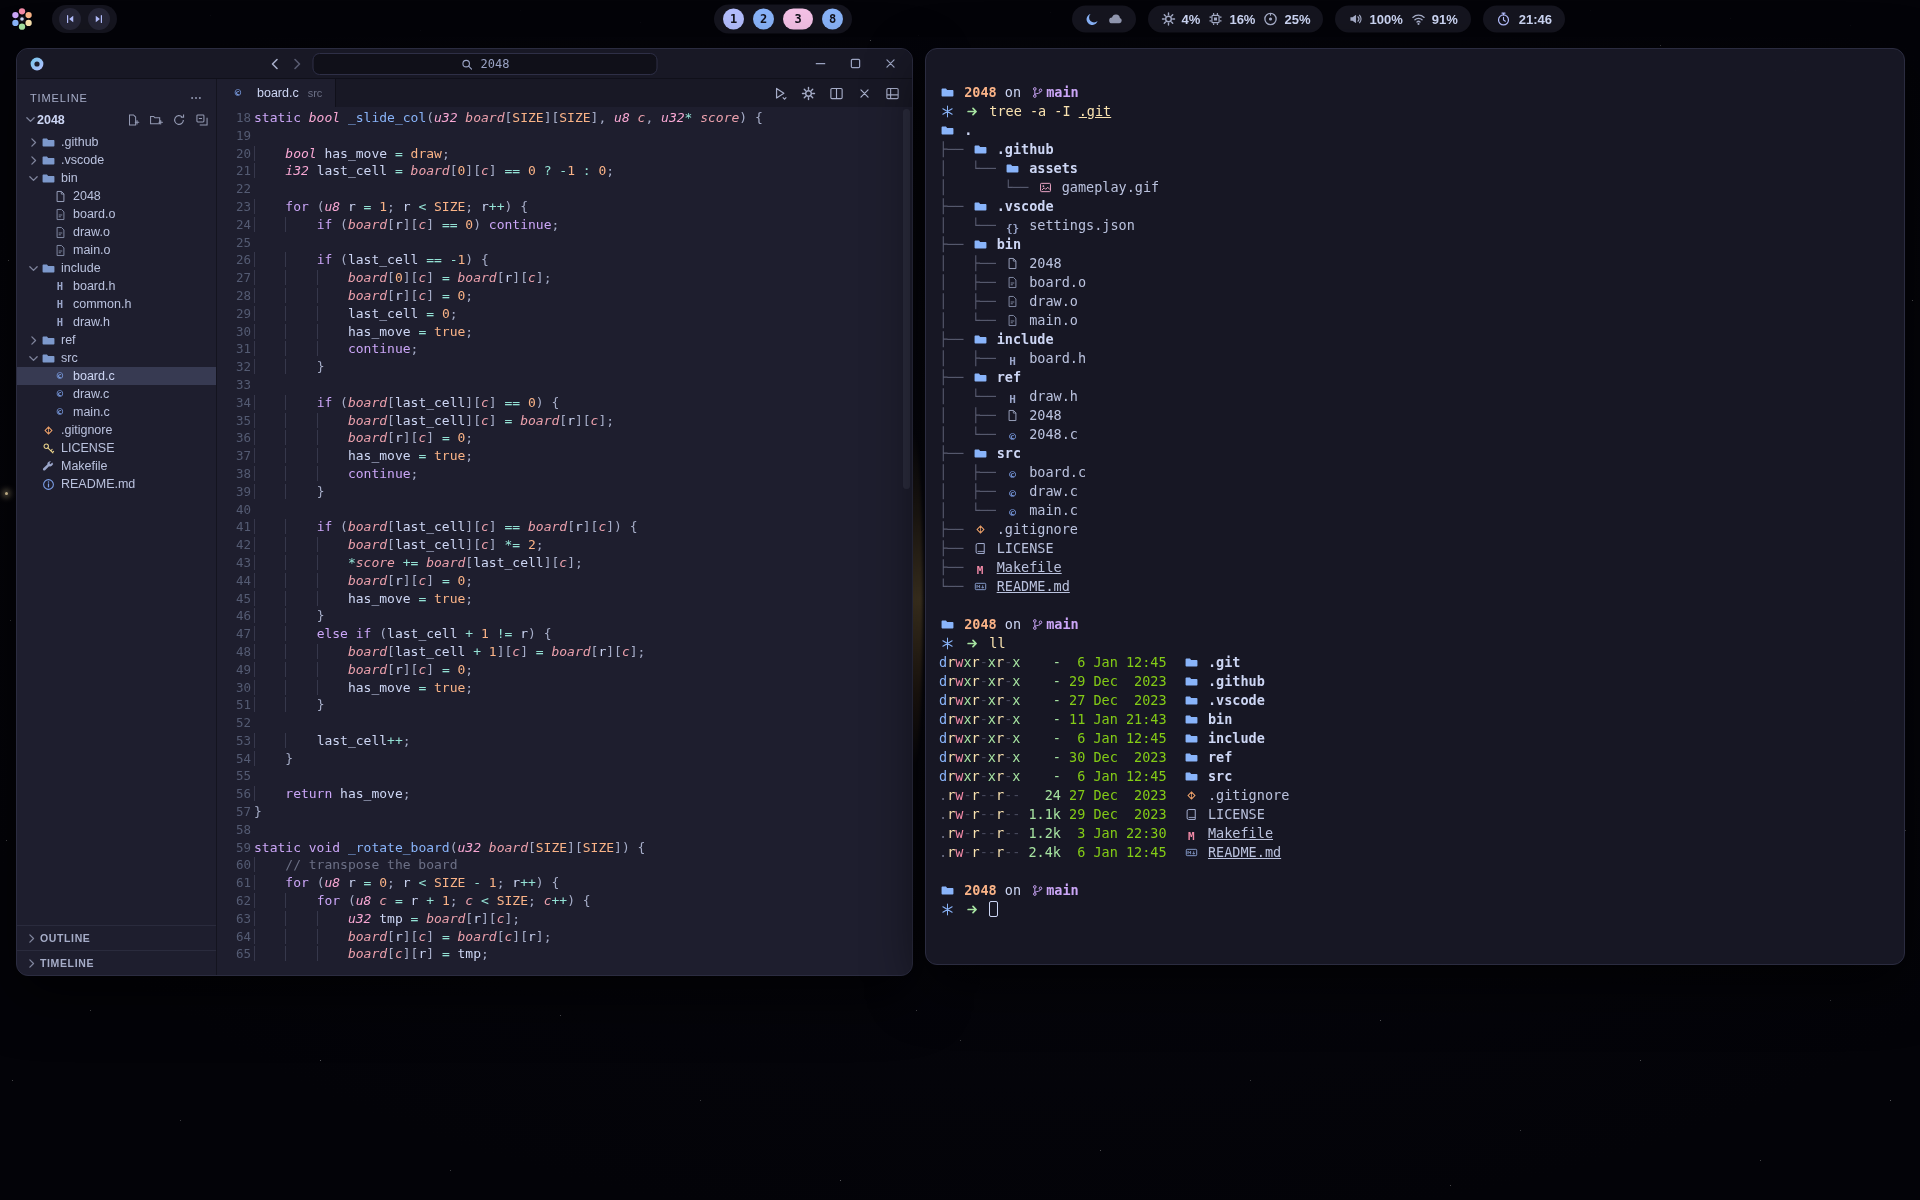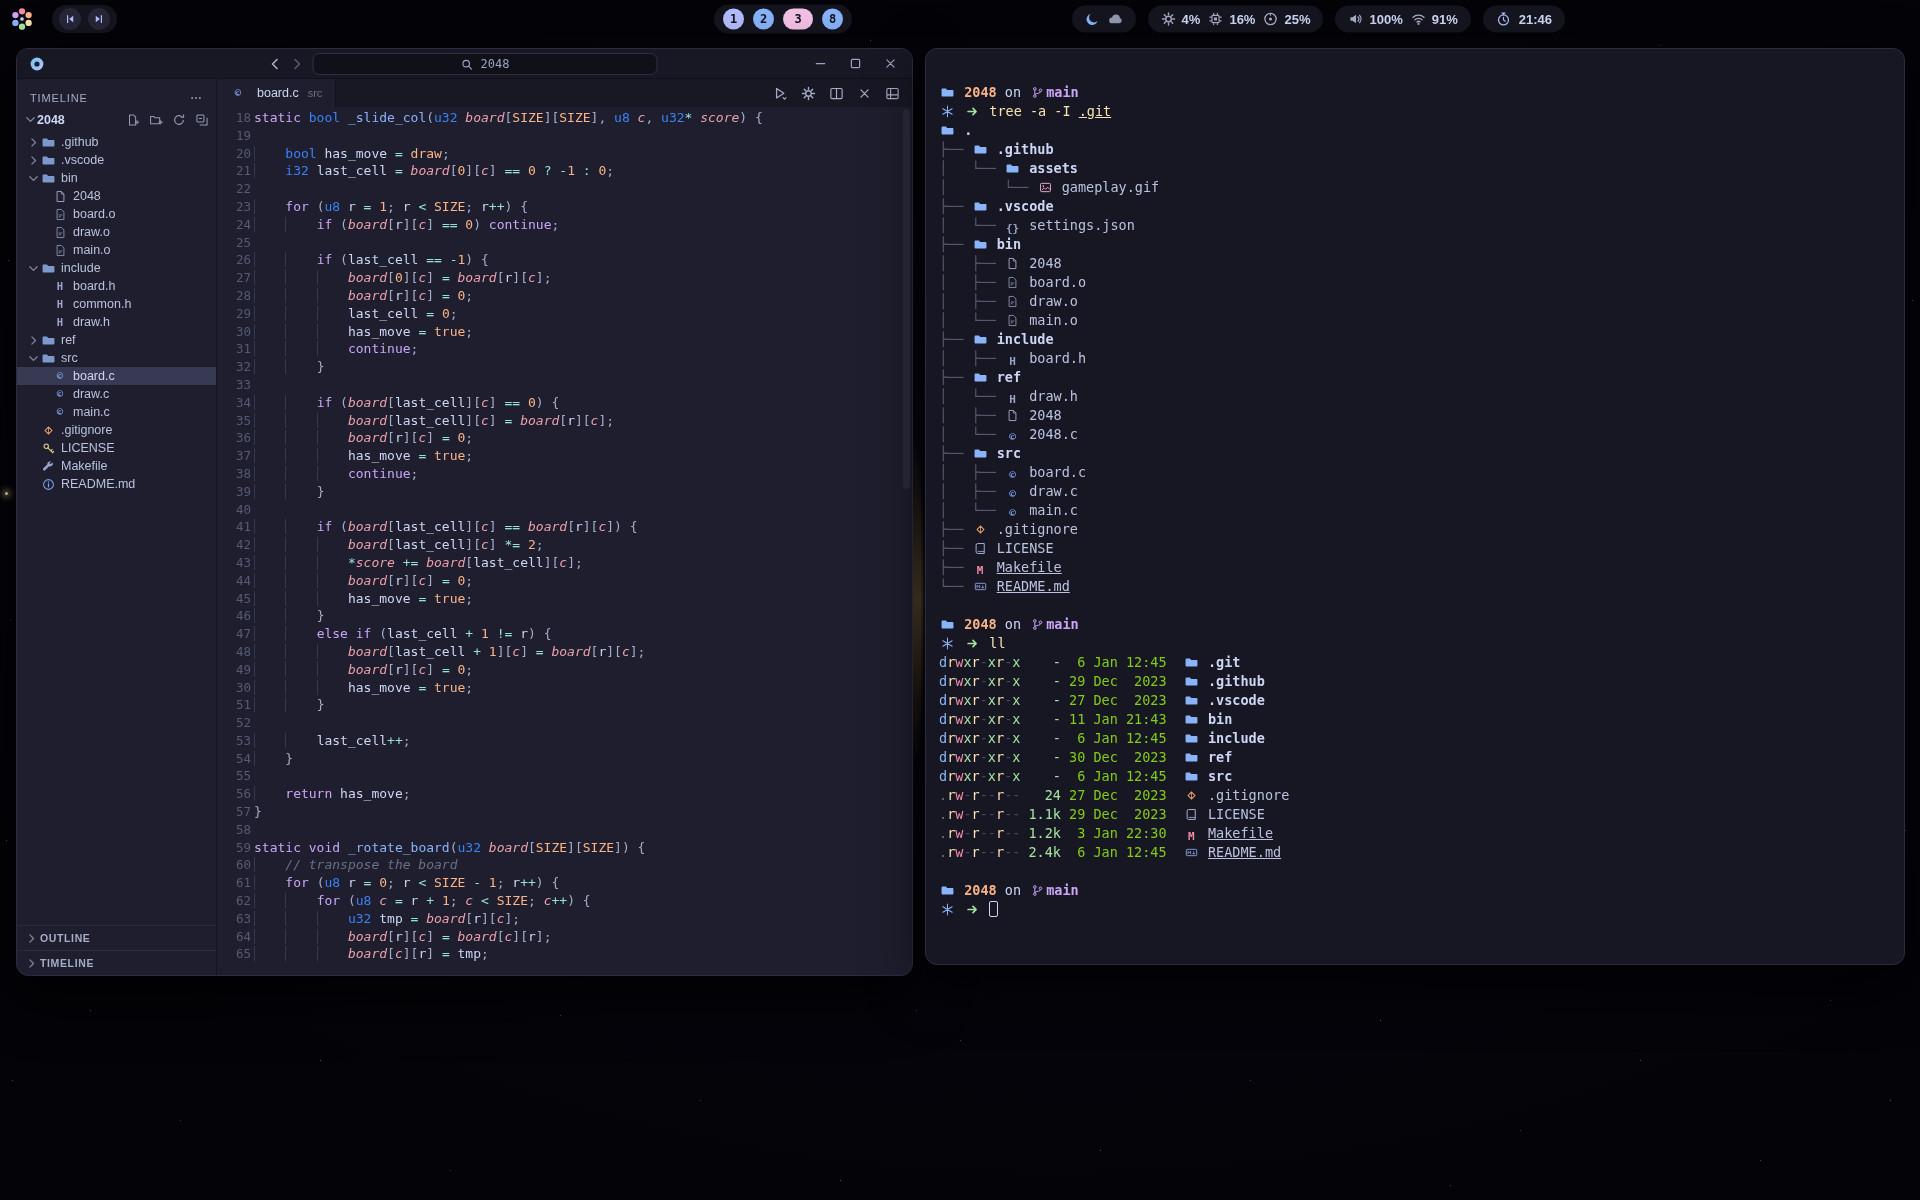--- a/index.html
+++ b/index.html
@@ -91,26 +91,26 @@
   .vs-tab .tab-dir{color:#6c7086;font-size:11px;margin-left:3px}
   .vs-actions{margin-left:auto;display:flex;gap:13px;padding-right:12px;color:#a6adc8}
   .vs-actions span{width:15px;height:15px;display:inline-flex;cursor:pointer}
   .vs-actions svg{width:15px;height:15px}
   .vs-code{flex:1;padding-top:2px;font-family:"DejaVu Sans Mono",monospace;font-size:13px;line-height:17.8px;overflow:hidden}
   .cl{display:flex;white-space:pre;height:17.8px}
   .ln{flex:0 0 34px;text-align:right;color:#545b73;margin-right:3px;font-size:12.5px}
   .lc{white-space:pre;color:#cdd6f4}
   .lc .ind{display:inline;background:linear-gradient(to right,rgba(116,121,150,.28) 1px,transparent 1px)}
   .tk-kw{color:#cba6f7}
-  .tk-ty{color:#3b82f6;}
+  .tk-ty{color:#f9a8d4;font-style:italic}
   .tk-cn{color:#fab387}
   .tk-pr{color:#eba0ac;font-style:italic}
   .tk-fn{color:#89b4fa}
   .tk-op{color:#94e2d5}
-  .tk-com{color:#6c7086;font-style:italic}
+  .tk-com{color:#6c7086;}
   .tk-id{color:#cdd6f4}
   .tk-pu{color:#a6adc8}
   .vs-scroll{position:absolute;right:1px;top:30px;bottom:2px;width:9px}
   .vs-scroll .thumb{position:absolute;top:0;left:1px;width:7px;height:44%;background:rgba(205,214,244,.08);border-radius:4px}
 
   
   .terminal-window{position:absolute;left:925px;top:48px;width:980px;height:917px;background:rgba(24,24,37,.97);border-radius:12px;
     border:1px solid #2b2c40;box-shadow:0 20px 55px rgba(0,0,0,.68);overflow:hidden}
   .terminal-content{padding:34px 10px 0 13px;font-family:"DejaVu Sans Mono",monospace;font-size:13.5px;line-height:19px;color:#cdd6f4}
   .t-line{white-space:pre;height:19px}

